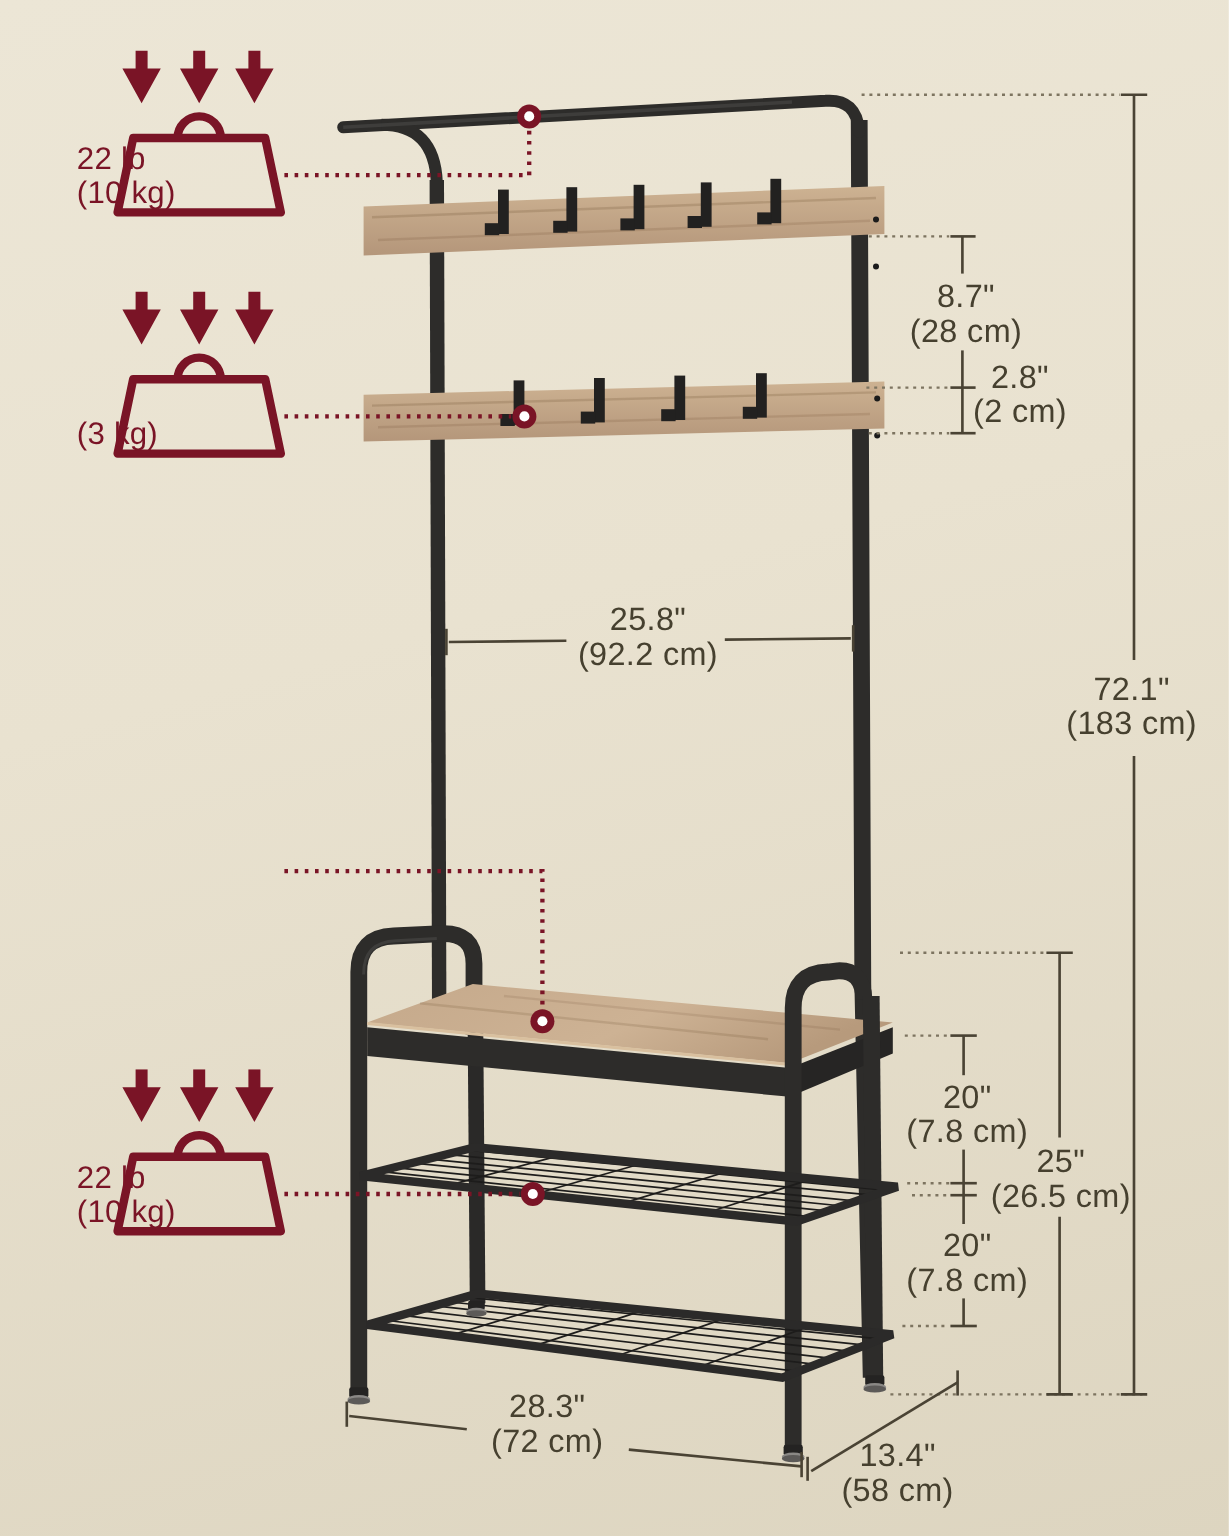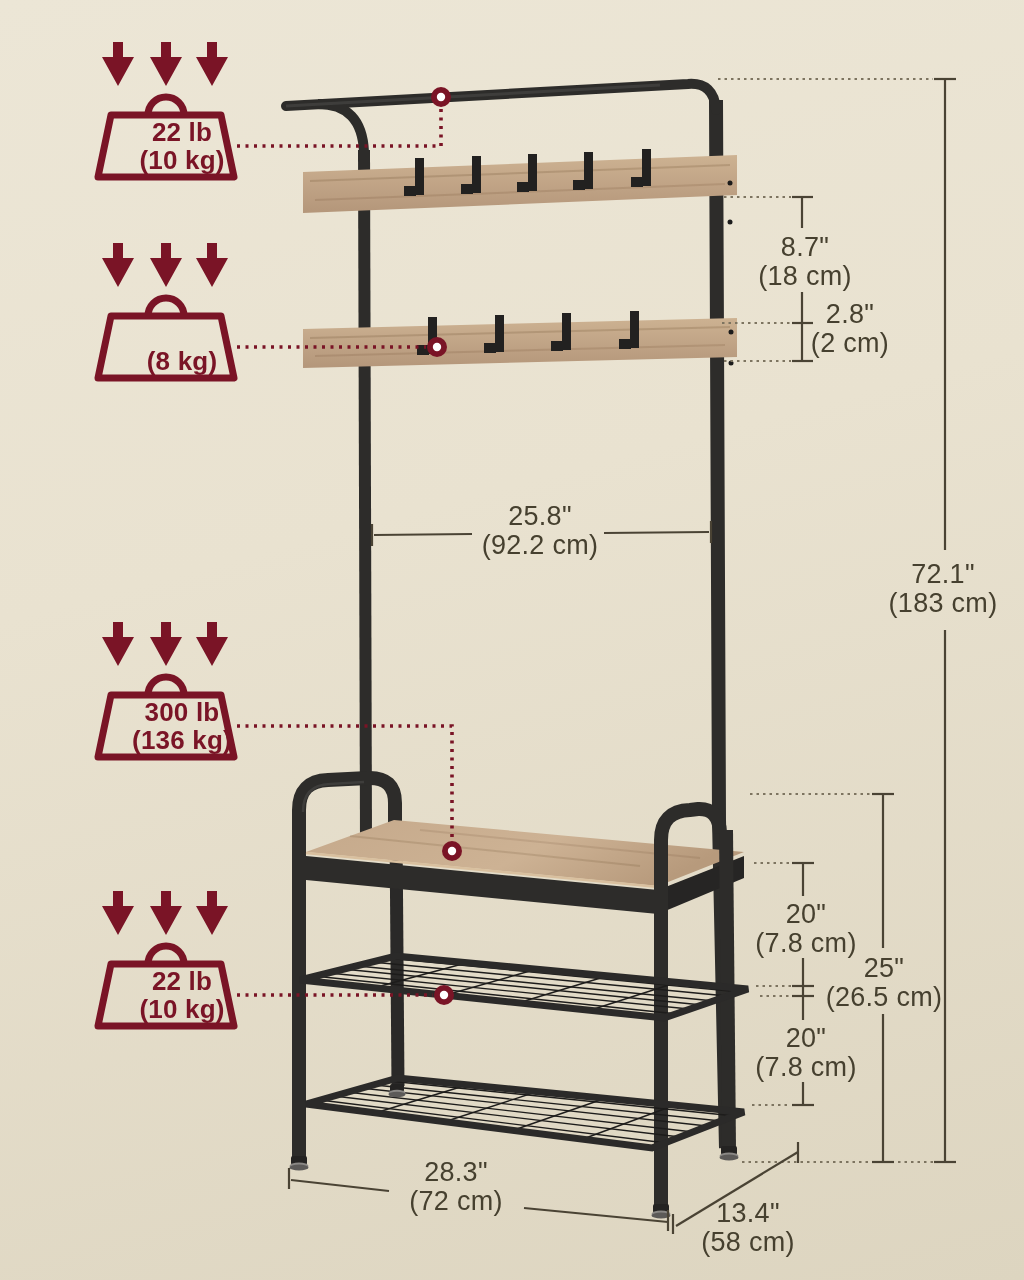--- a/index.html
+++ b/index.html
@@ -9,22 +9,22 @@
     font-family:"Liberation Sans", sans-serif;
   }
   .stage{position:absolute;inset:0;}
   svg{position:absolute;left:0;top:0;}
   .dim-label{
     position:absolute;width:180px;margin-left:-90px;text-align:center;
     color:#46402f;font-size:27px;line-height:29px;letter-spacing:.3px;
   }
   .badge{position:absolute;width:204px;height:140px;}
   .badge .txt{
-    position:absolute;left:16px;width:204px;text-align:center;
-    color:#7a1426;font-size:26px;font-weight:700;line-height:28px;letter-spacing:.2px;
+    position:absolute;left:0;width:204px;
+    color:#7a1426;font-size:26px;font-weight:400;line-height:28px;letter-spacing:.2px;
   }
   .badge .l1{top:76px;}
   .badge .l2{top:104px;}
 </style>
 </head>
 <body>
 
 <div class="stage">
 
 <svg width="1024" height="1280" viewBox="0 0 1024 1280">
@@ -260,58 +260,43 @@
     <g fill="#7a1426">
       <use href="#arr" x="54" y="0"></use>
           <use href="#arr" x="102" y="0"></use>
           <use href="#arr" x="148" y="0"></use>
     </g>
     <g fill="none" stroke="#7a1426" stroke-width="7" stroke-linejoin="round">
       <path d="M 84,73 A 18 18 0 0 1 120,73"></path>
       <path d="M 47,73 L 157,73 L 170,135 L 34,135 Z"></path>
     </g>
   </svg>
-  <div class="txt l2">(8 kg)</div>
-</div>
-
-<div class="badge" style="left:64px;top:622px;">
-  <svg width="204" height="140" viewBox="0 0 204 140">
-    <g fill="#7a1426">
-      <use href="#arr" x="54" y="0"></use>
-          <use href="#arr" x="102" y="0"></use>
-          <use href="#arr" x="148" y="0"></use>
-    </g>
-    <g fill="none" stroke="#7a1426" stroke-width="7" stroke-linejoin="round">
-      <path d="M 84,73 A 18 18 0 0 1 120,73"></path>
-      <path d="M 47,73 L 157,73 L 170,135 L 34,135 Z"></path>
-    </g>
-  </svg>
-  <div class="txt l1">300 lb</div>
-  <div class="txt l2">(136 kg)</div>
-</div>
+  <div class="txt l2">(3 kg)</div>
+</div>
+
 
 <div class="badge" style="left:64px;top:891px;">
   <svg width="204" height="140" viewBox="0 0 204 140">
     <g fill="#7a1426">
       <use href="#arr" x="54" y="0"></use>
           <use href="#arr" x="102" y="0"></use>
           <use href="#arr" x="148" y="0"></use>
     </g>
     <g fill="none" stroke="#7a1426" stroke-width="7" stroke-linejoin="round">
       <path d="M 84,73 A 18 18 0 0 1 120,73"></path>
       <path d="M 47,73 L 157,73 L 170,135 L 34,135 Z"></path>
     </g>
   </svg>
   <div class="txt l1">22 lb</div>
   <div class="txt l2">(10 kg)</div>
 </div>
 
 <div class="dim-label" style="left:805px;top:233px;">
   <div>8.7"</div>
-  <div>(18 cm)</div>
+  <div>(28 cm)</div>
 </div>
 
 <div class="dim-label" style="left:850px;top:300px;">
   <div>2.8"</div>
   <div>(2 cm)</div>
 </div>
 
 <div class="dim-label" style="left:540px;top:502px;">
   <div>25.8"</div>
   <div>(92.2 cm)</div>

